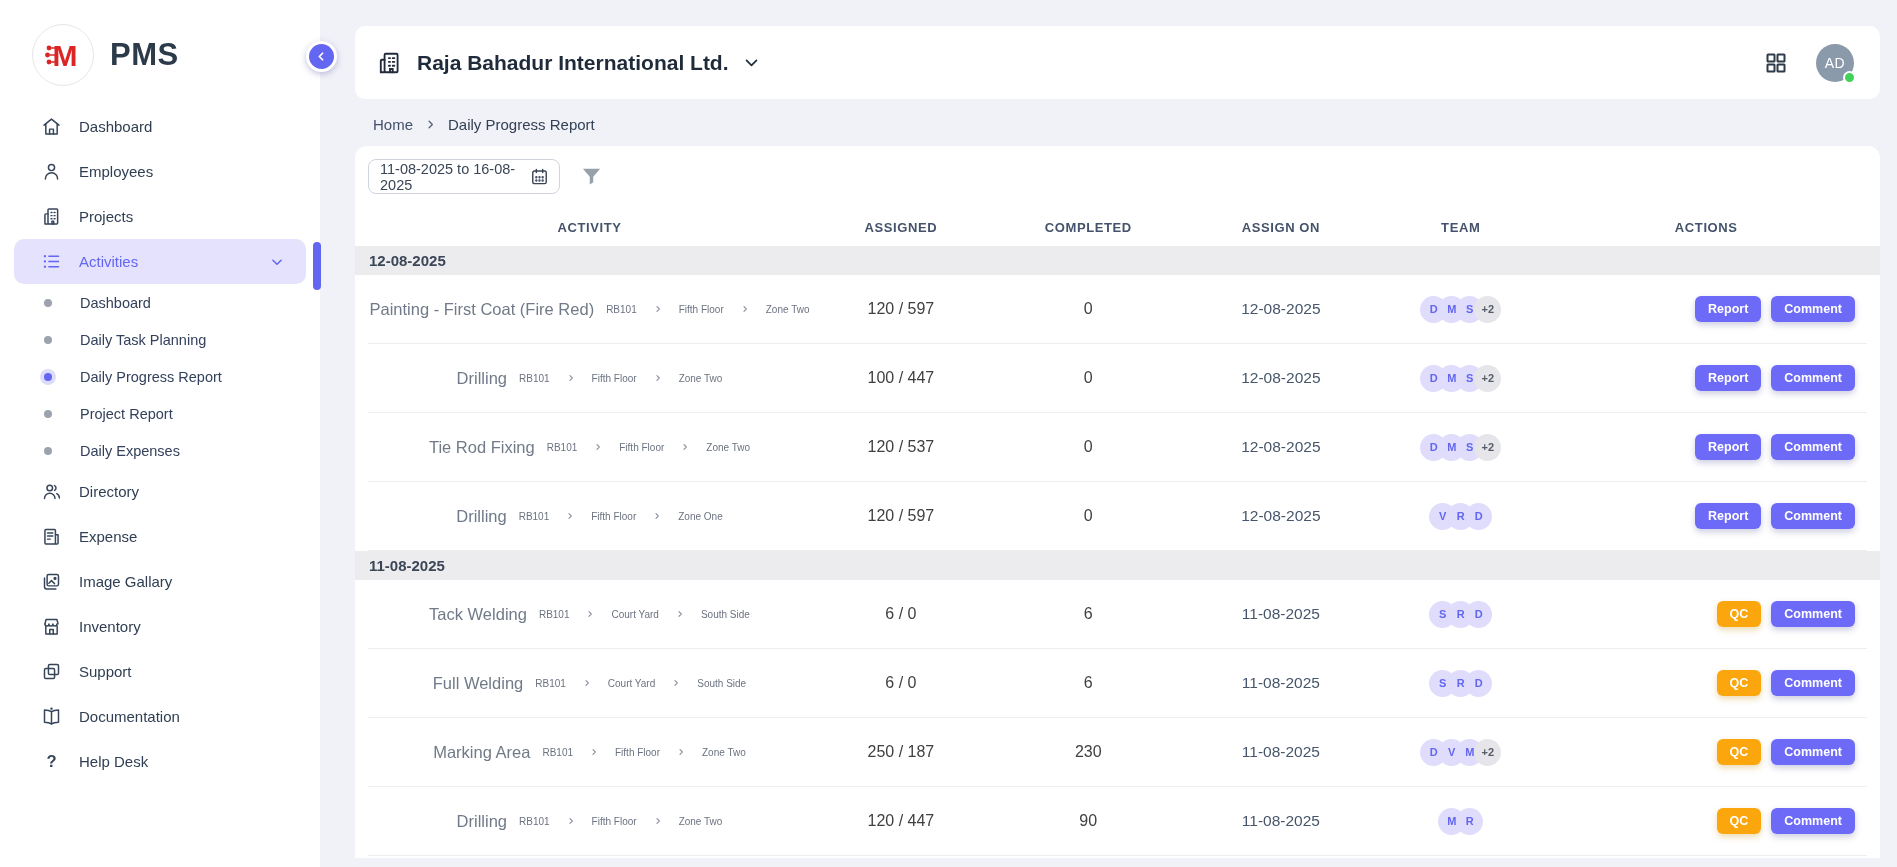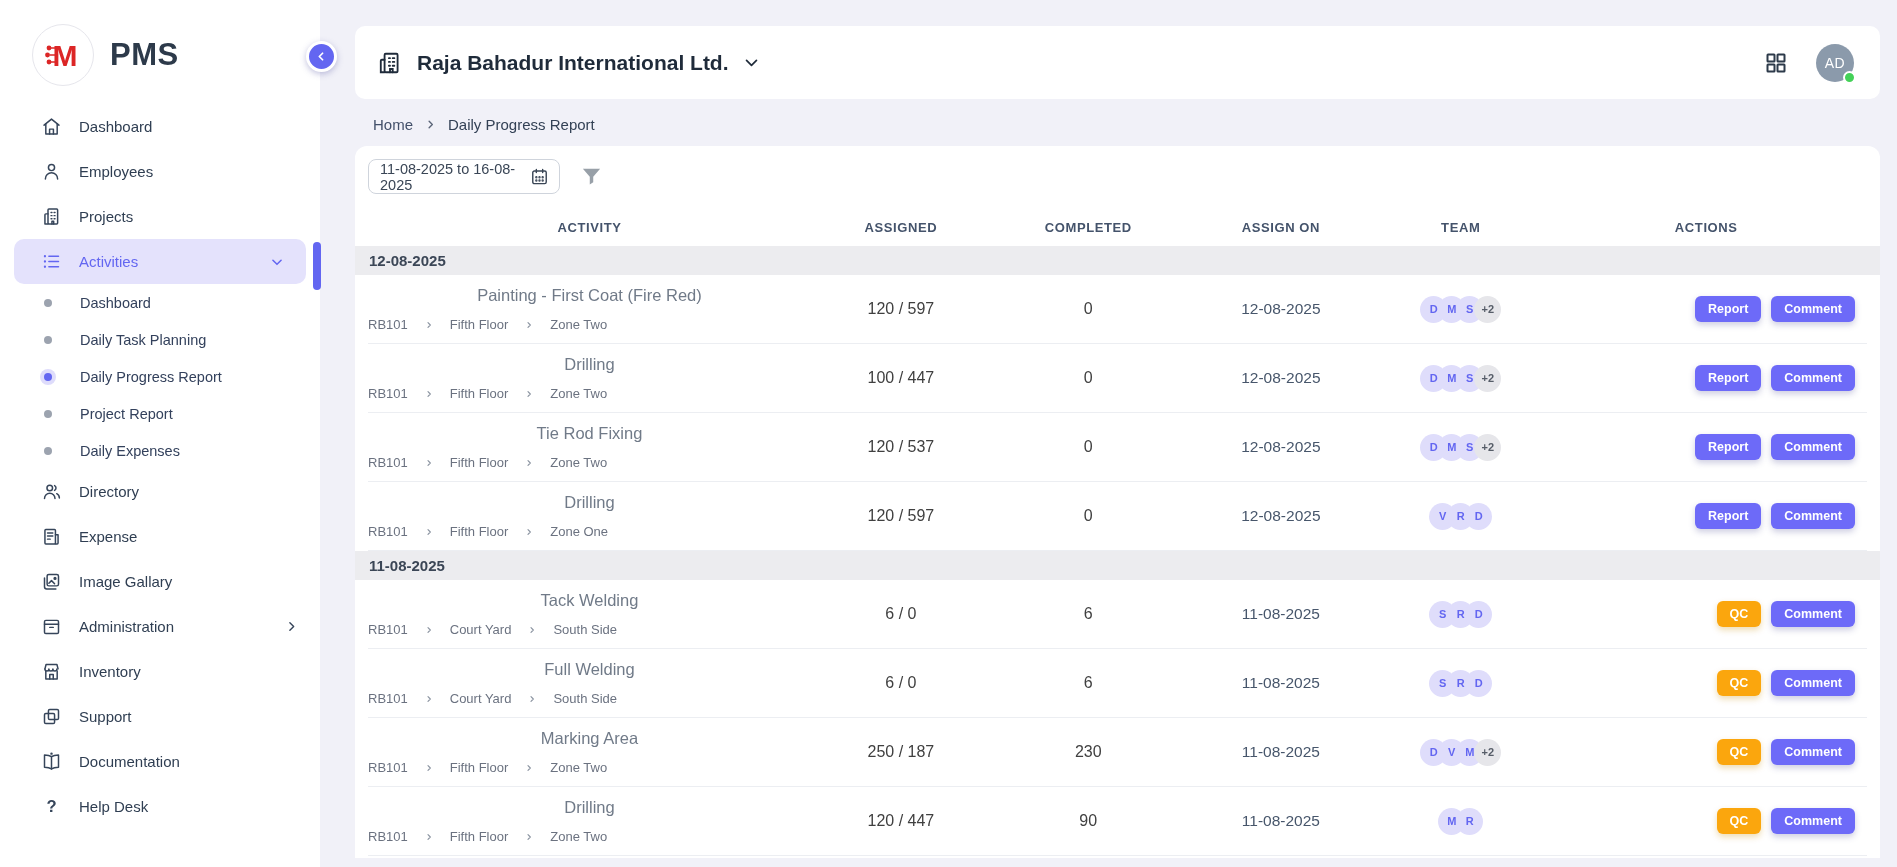--- a/index.html
+++ b/index.html
@@ -62,23 +62,23 @@
                 font-size:14.5px; color:#3a4656; cursor:pointer; }
   .funnel { display:flex; color:#98a0a8; cursor:pointer; }
 
   
   .thead, .trow { display:grid; grid-template-columns:29.55% 12% 13% 12.7% 11.3% auto; align-items:center; }
   .thead { margin-top:14px; height:38px; }
   .thead .th { text-align:center; font-size:13px; font-weight:700; letter-spacing:.6px; color:#44536b; }
   .group-band { height:29px; background:#ececef; display:flex; align-items:center;
                 margin:0 -13px; padding-left:14px; font-size:15px; font-weight:700; color:#3b4656; }
   .trow { height:69px; border-bottom:1px solid #eceef2; }
-  .cell-activity { display:flex; flex-direction:column; justify-content:center; gap:12px;text-align:center; }
+  .cell-activity { display:flex; justify-content:center; gap:12px; }
   .act-title { font-size:16.5px; color:#707a88; }
-  .act-path { display:flex; align-items:center; gap:17px; font-size:13px; color:#6b7280; }
+  .act-path { display:flex; align-items:center; gap:17px; font-size:10px; color:#6b7280; }
   .act-path .seg-sep { display:flex; color:#8a93a0; }
   .cell-num { text-align:center; font-size:16px; color:#404040; }
   .cell-date { text-align:center; font-size:15.5px; color:#47566b; }
   .cell-team { display:flex; justify-content:center; }
   .chip { width:27px; height:27px; border-radius:50%; background:var(--chip-bg); color:var(--accent);
           font-size:11px; font-weight:700; display:flex; align-items:center; justify-content:center; }
   .chip + .chip { margin-left:-9px; }
   .chip.more { background:#e6e6ea; color:#565d68; font-weight:600; }
   .cell-actions { display:flex; justify-content:flex-end; align-items:center; gap:10px; padding-right:12px; }
   .btn { border:none; border-radius:6px; color:#fff; font-size:12.5px; font-weight:700;
@@ -193,35 +193,20 @@
       <div class="side-item">
         <span class="ico">
           <svg width="21" height="21" viewBox="0 0 24 24" stroke="currentColor" stroke-width="1.7" fill="none" stroke-linecap="round" stroke-linejoin="round">
             <rect x="7" y="4" width="13" height="13" rx="2"></rect>
             <path d="M4 8v10a2.5 2.5 0 0 0 2.5 2.5H17"></path>
             <path d="M9 14l3-3 3.5 3.5"></path>
             <circle cx="16" cy="8.5" r="1" fill="currentColor"></circle>
           </svg>
         </span>
         <span class="lbl">Image Gallary</span>
-      </div>
-      <div class="side-item">
-        <span class="ico">
-          <svg width="21" height="21" viewBox="0 0 24 24" stroke="currentColor" stroke-width="1.7" fill="none" stroke-linecap="round" stroke-linejoin="round">
-            <rect x="4" y="5" width="16" height="15" rx="1.5"></rect>
-            <path d="M4 9.5h16"></path>
-            <path d="M10 13h4"></path>
-          </svg>
-        </span>
-        <span class="lbl">Administration</span>
-        <span class="chev">
-          <svg width="13" height="13" viewBox="0 0 24 24">
-            <path d="M9 5l7 7-7 7" stroke="currentColor" stroke-width="2.6" fill="none" stroke-linecap="round" stroke-linejoin="round"></path>
-          </svg>
-        </span>
       </div>
       <div class="side-item">
         <span class="ico">
           <svg width="21" height="21" viewBox="0 0 24 24" stroke="currentColor" stroke-width="1.7" fill="none" stroke-linecap="round" stroke-linejoin="round">
             <path d="M4.5 9 5.8 4h12.4l1.3 5"></path>
             <path d="M4.5 9c0 1.3 1 2.3 2.3 2.3S9 10.3 9 9c0 1.3 1 2.3 2.3 2.3s2.3-1 2.3-2.3c0 1.3 1 2.3 2.3 2.3s2.3-1 2.3-2.3"></path>
             <path d="M5.5 11.5v9h13v-9"></path>
             <path d="M10 20.5v-5h4v5"></path>
           </svg>
         </span>

